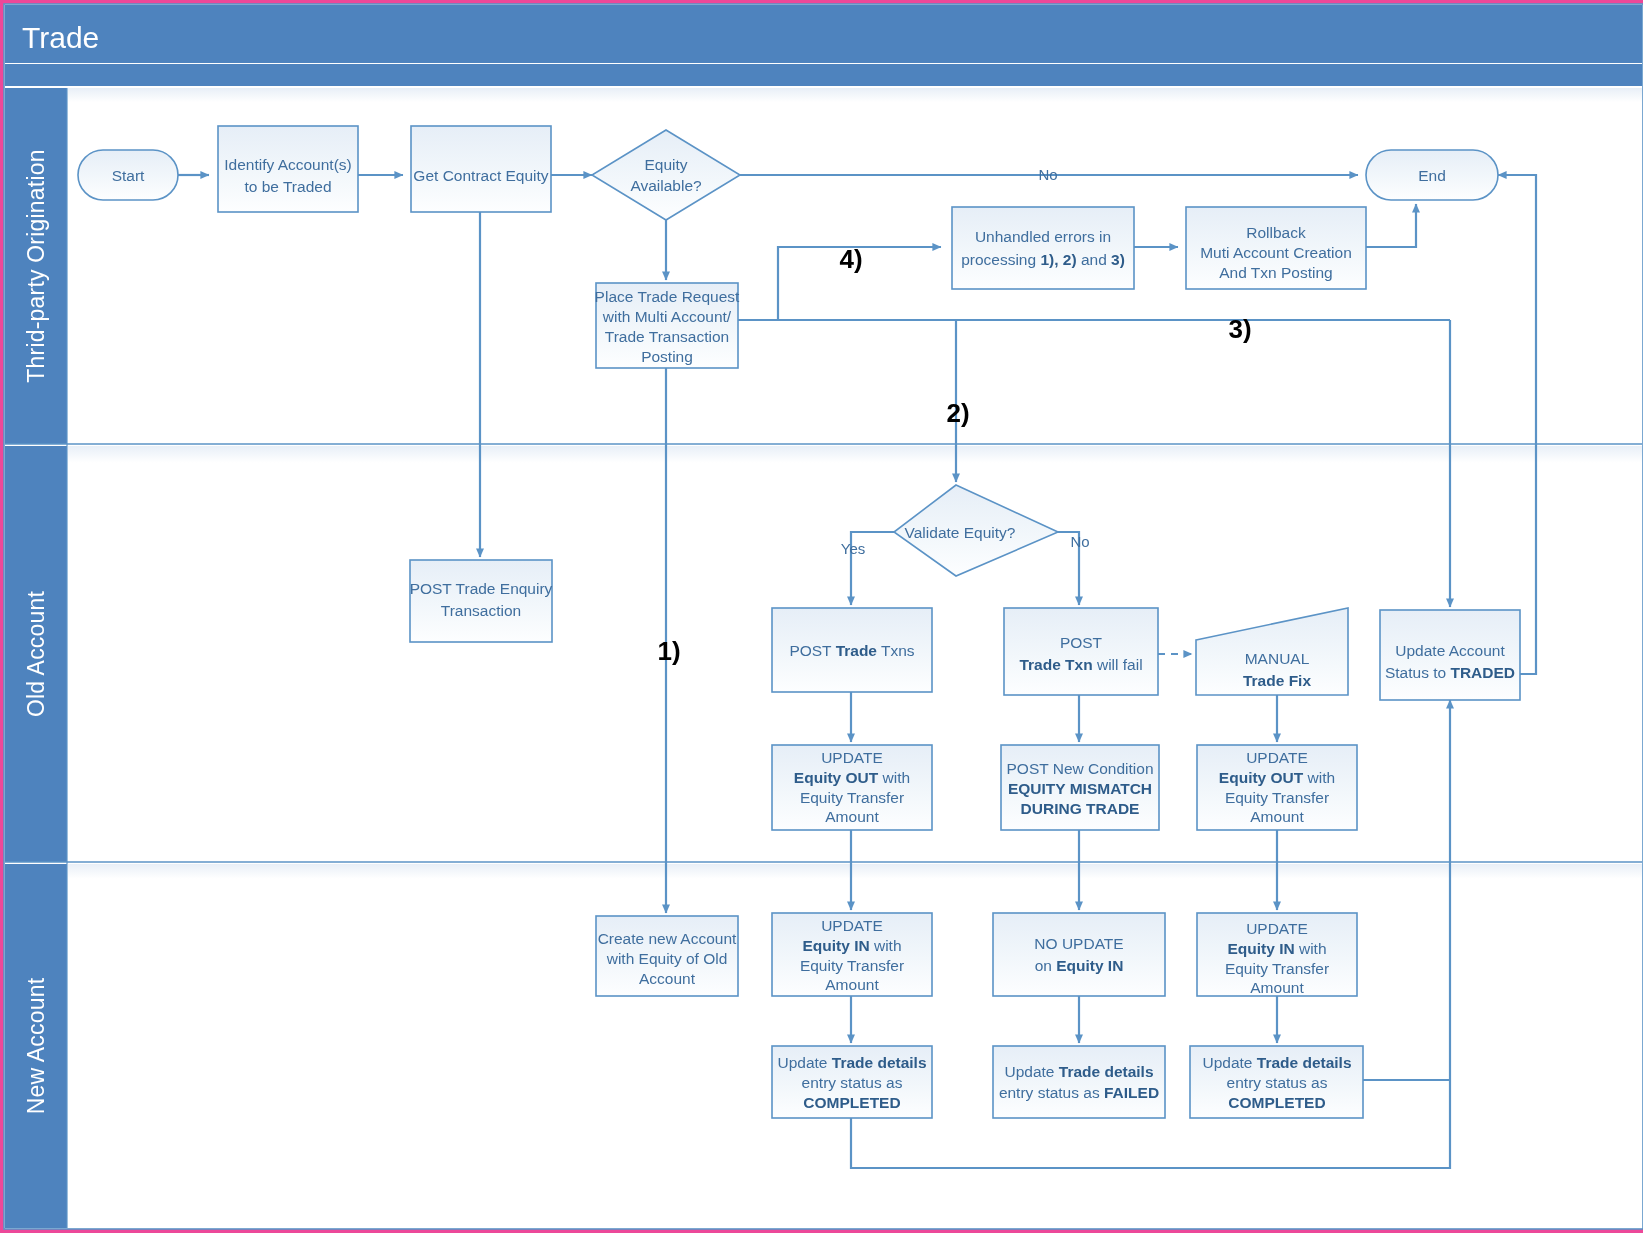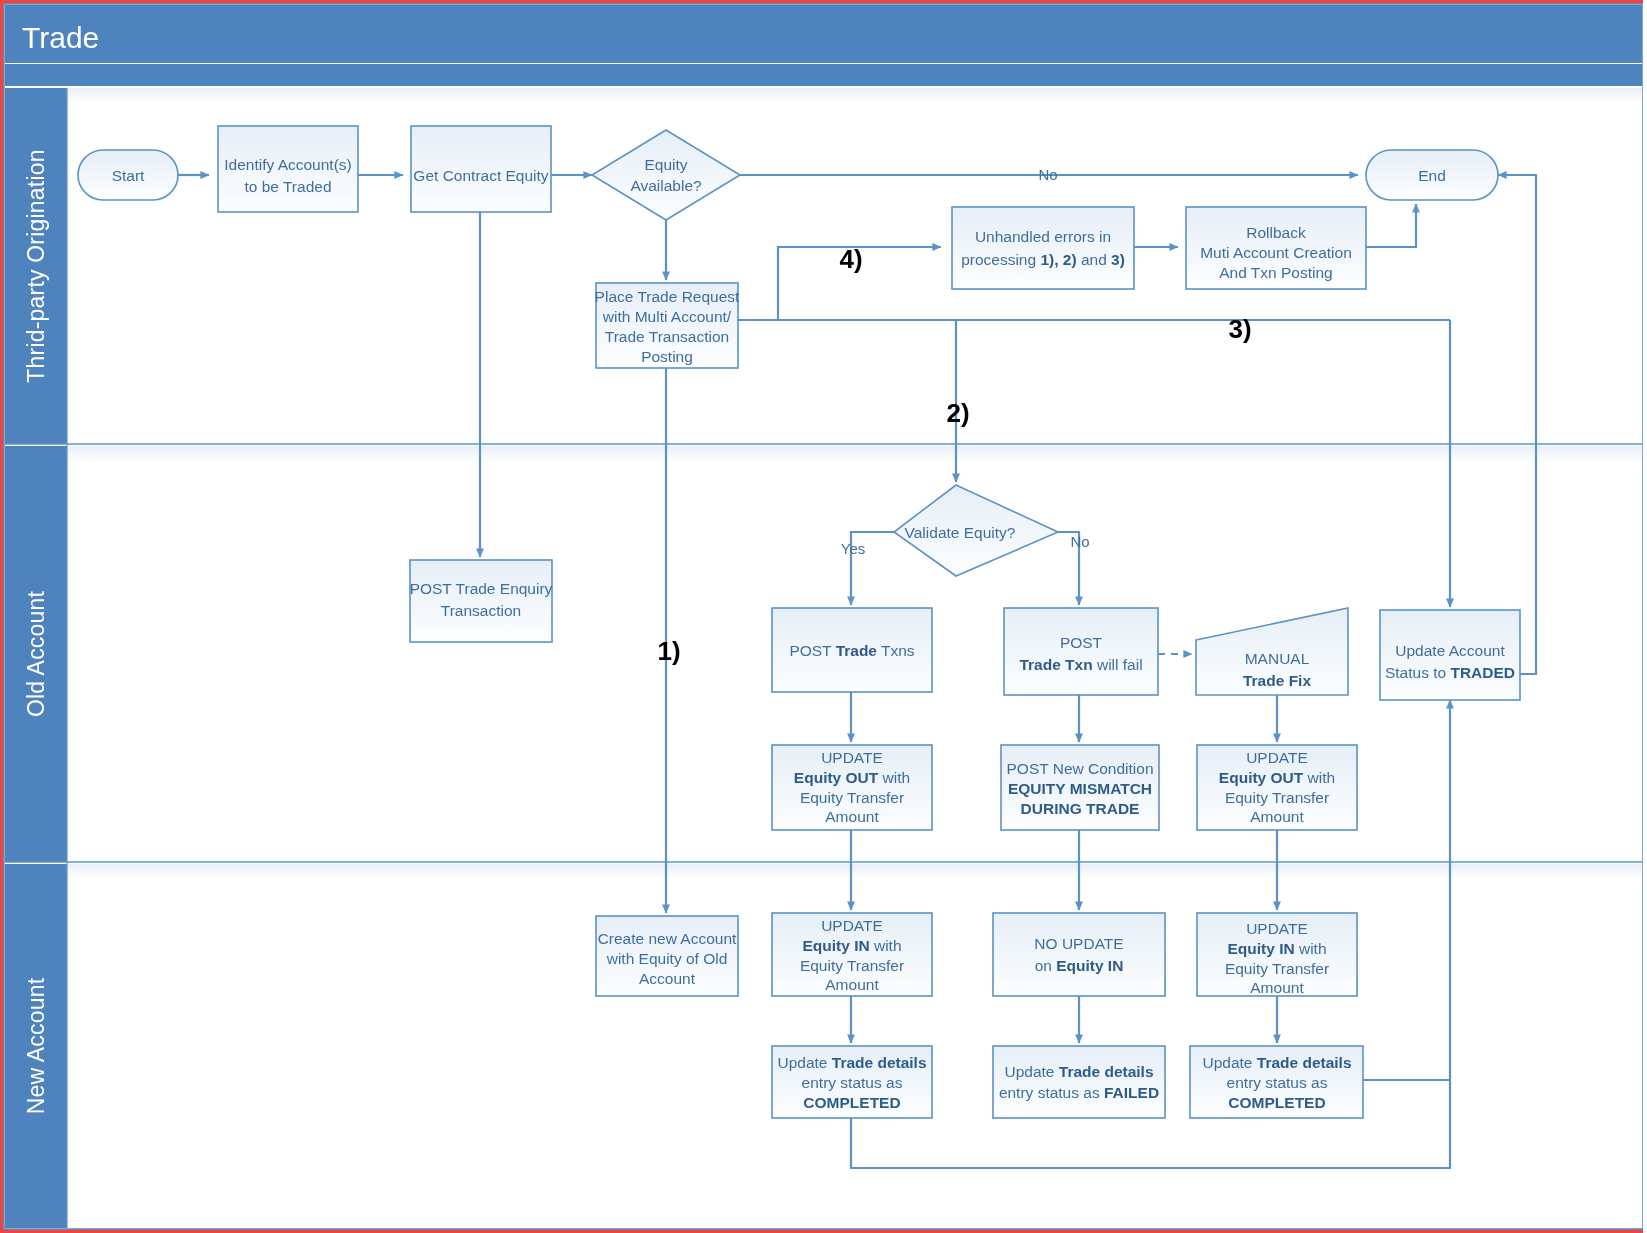--- a/index.html
+++ b/index.html
@@ -1,17 +1,17 @@
 <!DOCTYPE html>
 <html><head>
 <meta charset="utf-8">
 <style>
   html,body{margin:0;padding:0;background:#ffffff;}
   body{font-family:"Liberation Sans", sans-serif;}
-  #canvas{position:relative;width:1643px;height:1233px;background:#ef4444;overflow:hidden;}
+  #canvas{position:relative;width:1643px;height:1233px;background:#ec4899;overflow:hidden;}
   svg{position:absolute;left:0;top:0;width:1647px;height:1233px;}
   .lane-label{
     fill:#ffffff;font-size:23px;font-family:"Liberation Sans",sans-serif;
     letter-spacing:.2px;
   }
   .title-text{fill:#ffffff;font-size:30px;font-family:"Liberation Sans",sans-serif;}
   .node-text{fill:#3F6E9E;font-size:15.5px;font-family:"Liberation Sans",sans-serif;}
   .node-text tspan.b{font-weight:bold;fill:#2E5C8A;}
   .edge-label{fill:#3F6E9E;font-size:15px;font-family:"Liberation Sans",sans-serif;}
   .ref-label{fill:#000000;font-size:26px;font-weight:bold;font-family:"Liberation Sans",sans-serif;}

